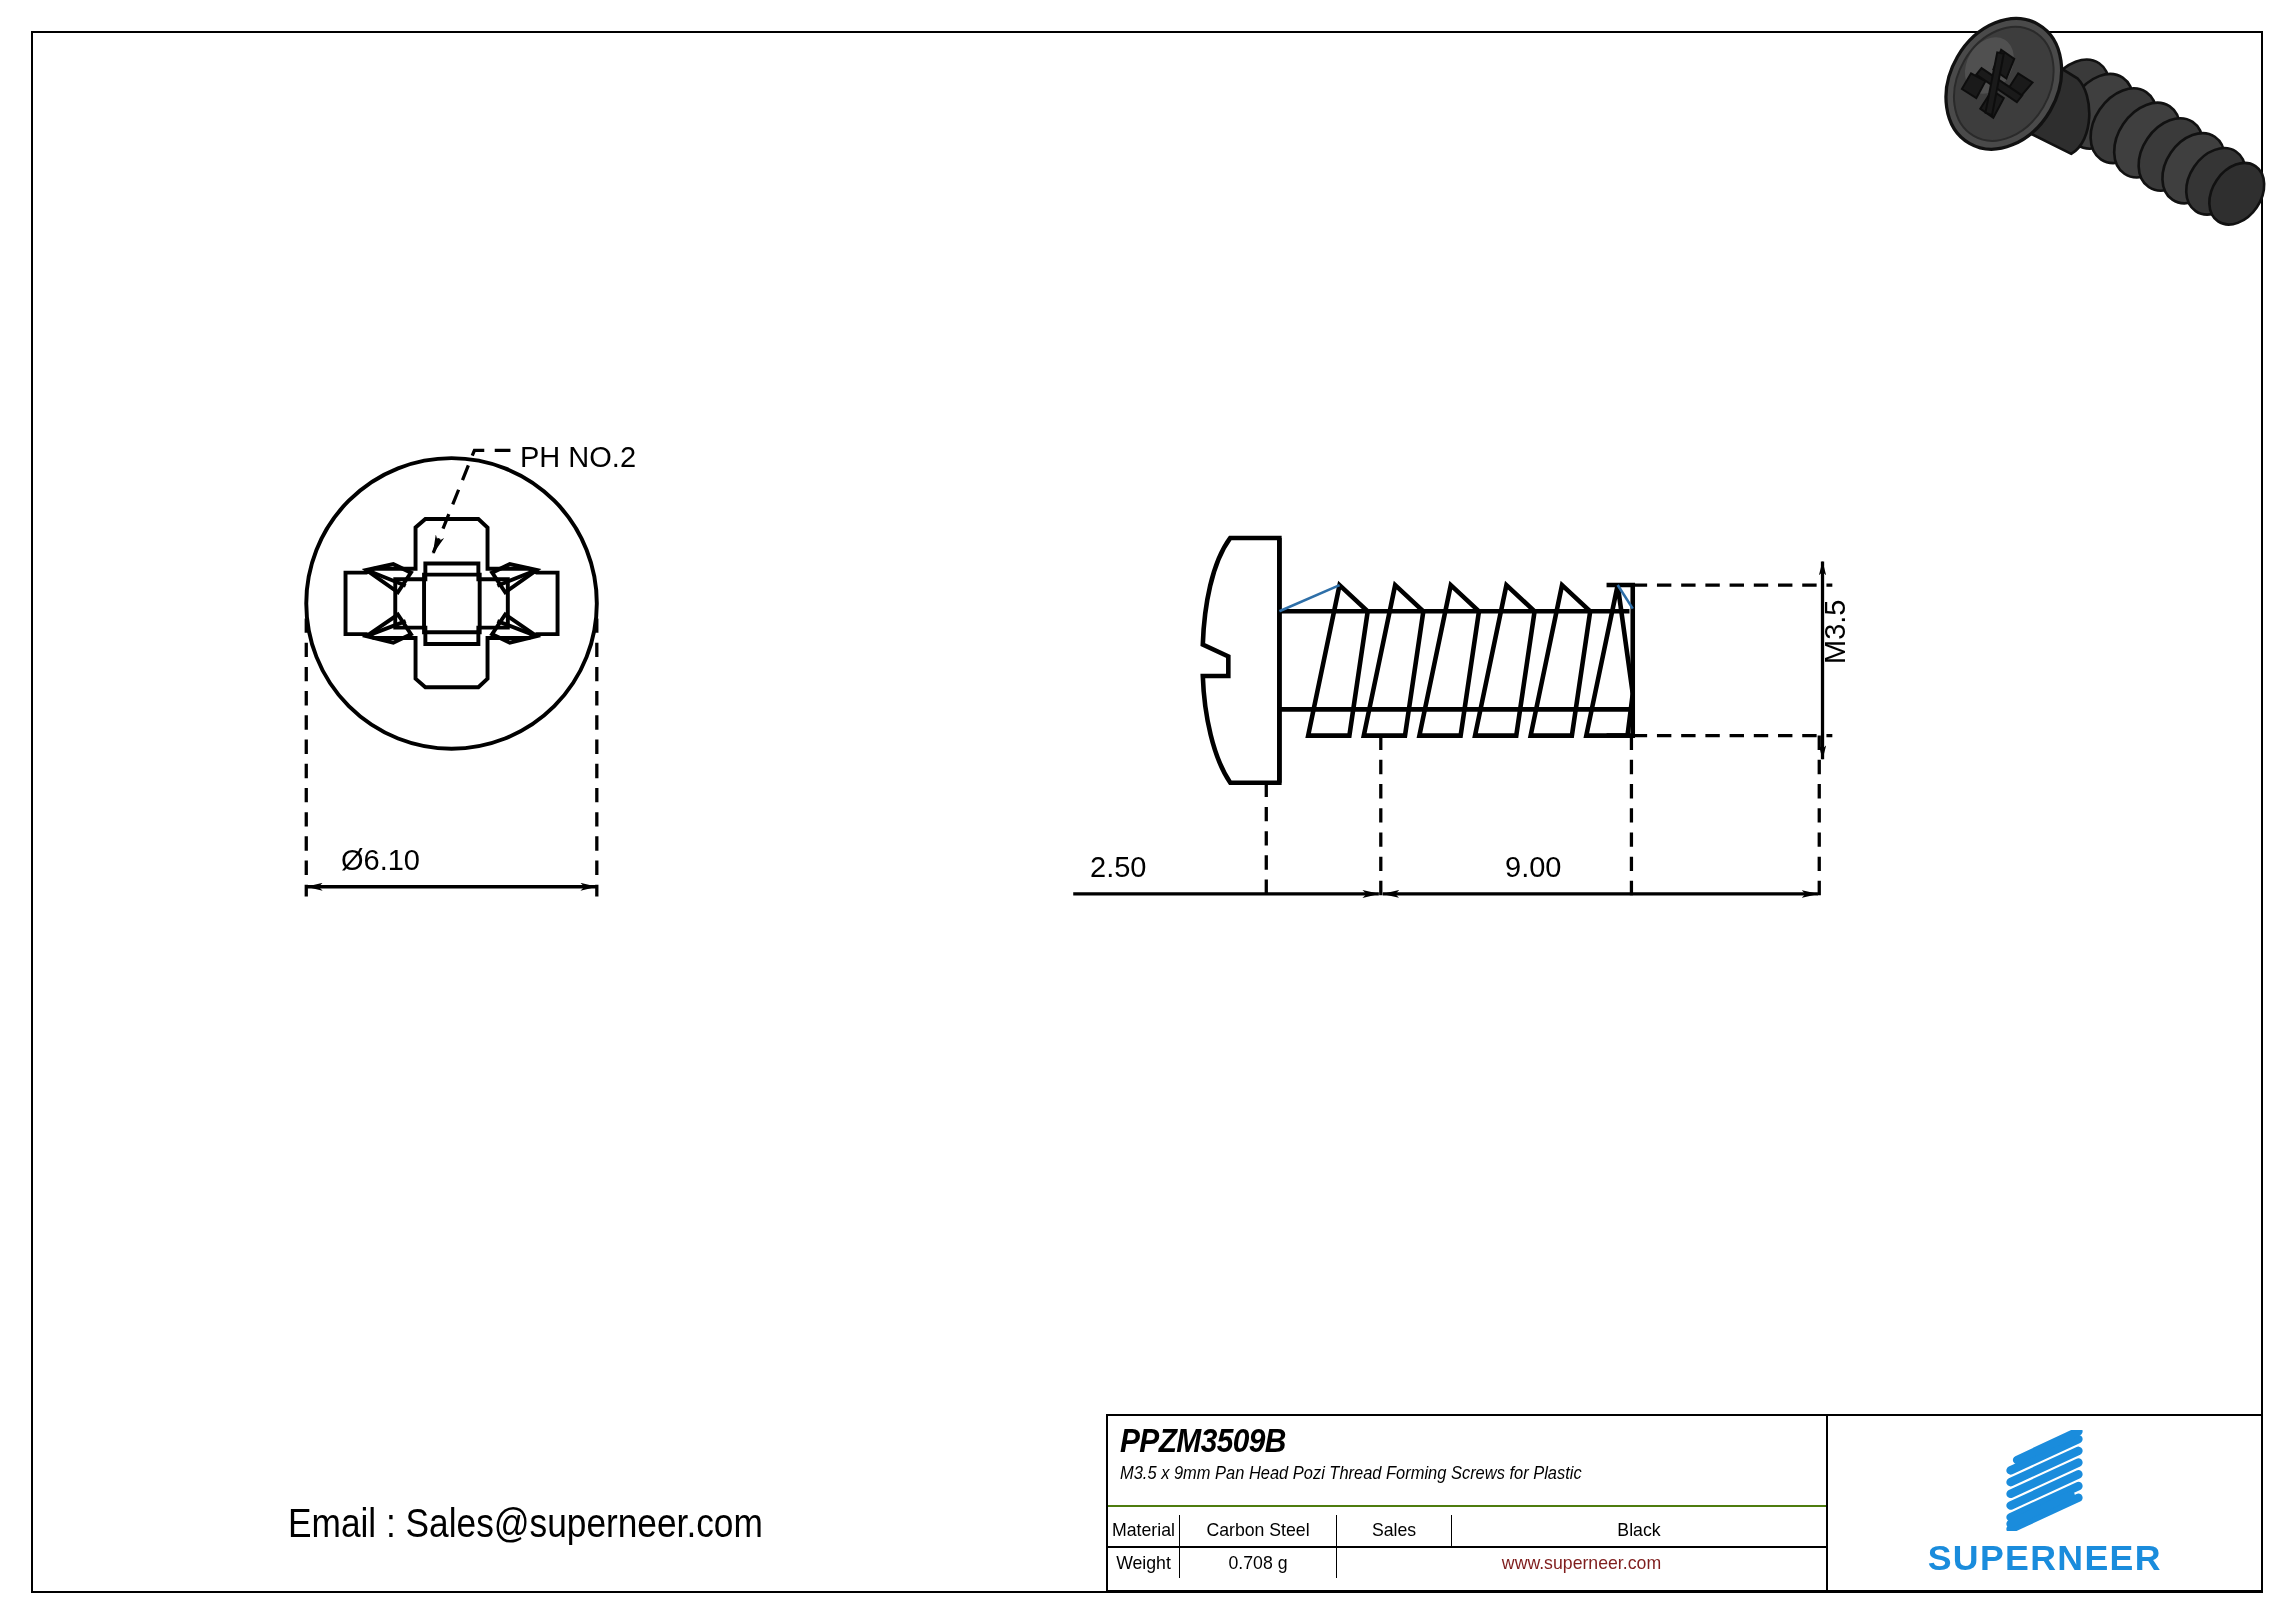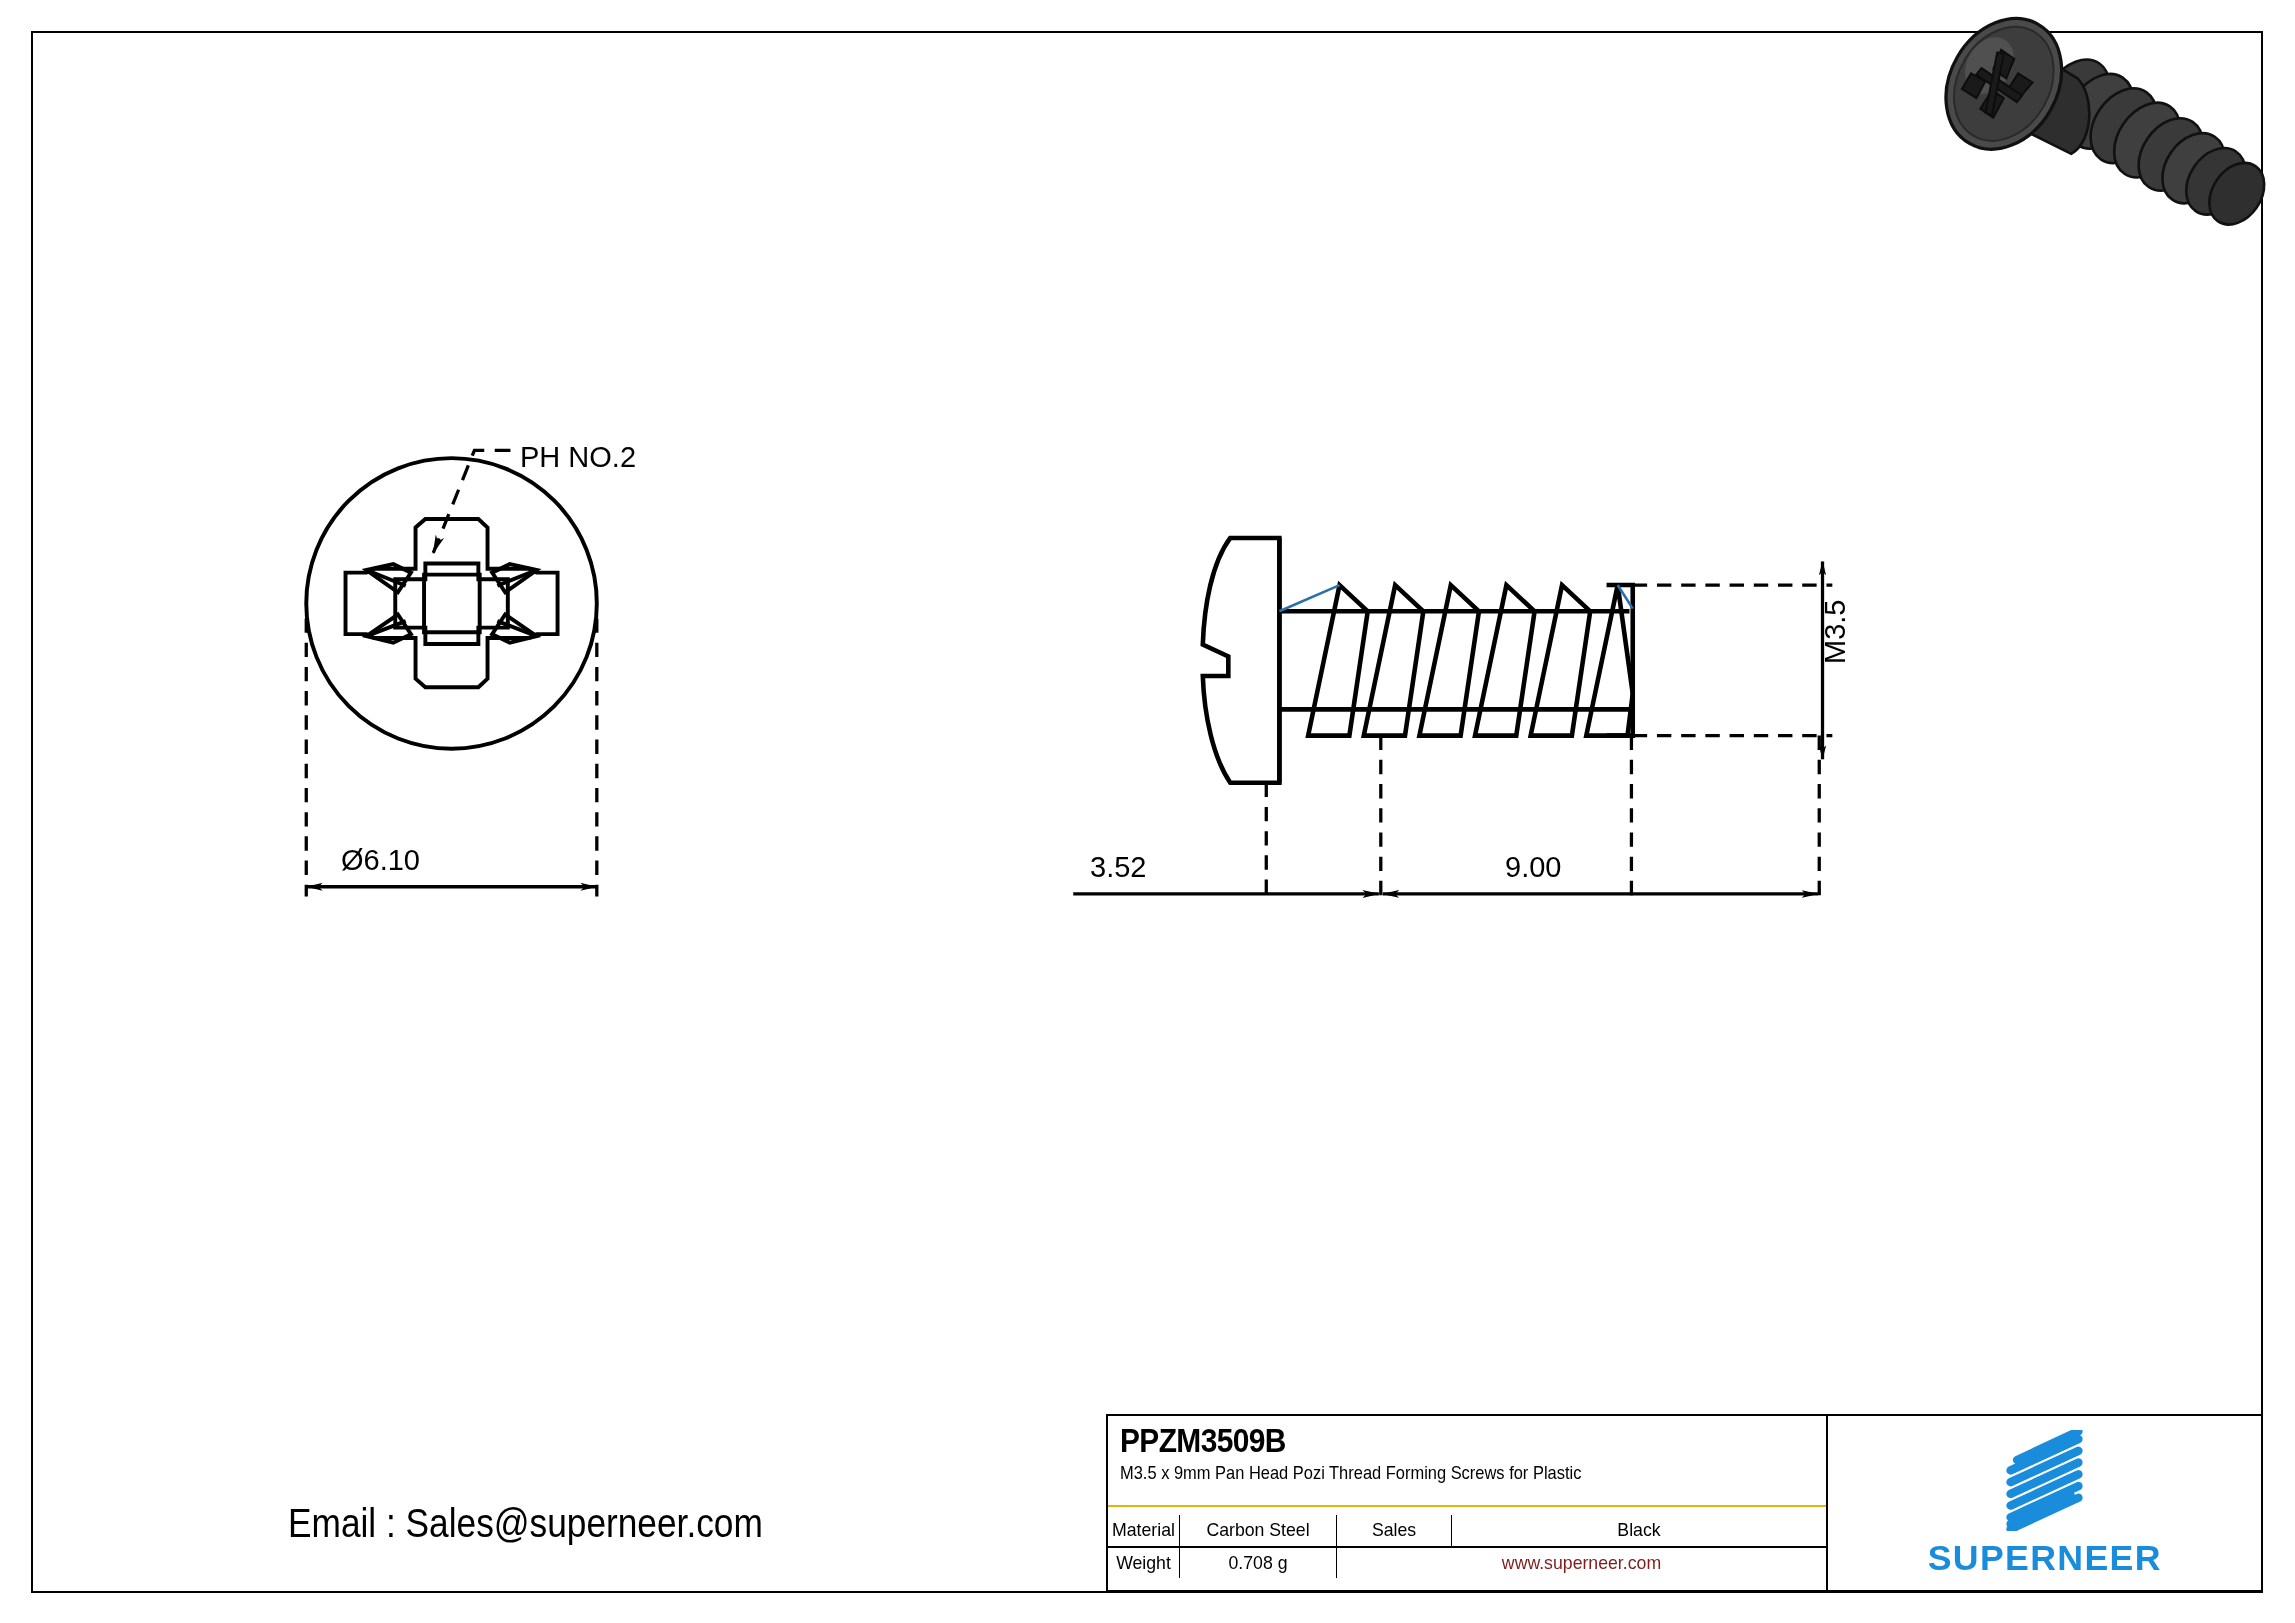--- a/index.html
+++ b/index.html
@@ -52,22 +52,23 @@
   #title-block-main {
     width: 720px;
     display: flex;
     flex-direction: column;
     border-right: 2px solid #000;
     box-sizing: border-box;
   }
   #title-desc-area {
     height: 91px;
     box-sizing: border-box;
-    border-bottom: 2px solid #eab308;
+    border-bottom: 2px solid #4d7c0f;
     padding: 6.5px 0 0 11.8px;
+    font-style: italic;
   }
   #part-number {
     font-size: 34px;
     font-weight: bold;
     letter-spacing: -0.7px;
     line-height: 1.05;
     color: #000;
     font-family: "Liberation Sans", sans-serif;
     transform: scaleX(0.88);
     transform-origin: left center;
@@ -299,21 +300,21 @@
         <path d="M 3028 104 L 3090 146 L 3082 156 L 3020 114 Z"></path>
         <path d="M 3062 82 L 3044 176 L 3034 172 L 3052 80 Z"></path>
       </g>
     </g>
   </svg>
 
   <div class="dim-text" id="label-ph-no2">PH NO.2</div>
 
   <div class="dim-text" id="dim-head-dia">Ø6.10</div>
 
-  <div class="dim-text" id="dim-length-2-50">3.52</div>
+  <div class="dim-text" id="dim-length-2-50">2.50</div>
 
   <div class="dim-text" id="dim-length-9-00">9.00</div>
 
   <div class="dim-text" id="dim-thread-m35">M3.5</div>
 
   <div id="email-line">Email : Sales@superneer.com</div>
 
   <div id="title-block">
 
     <div id="title-block-main">

